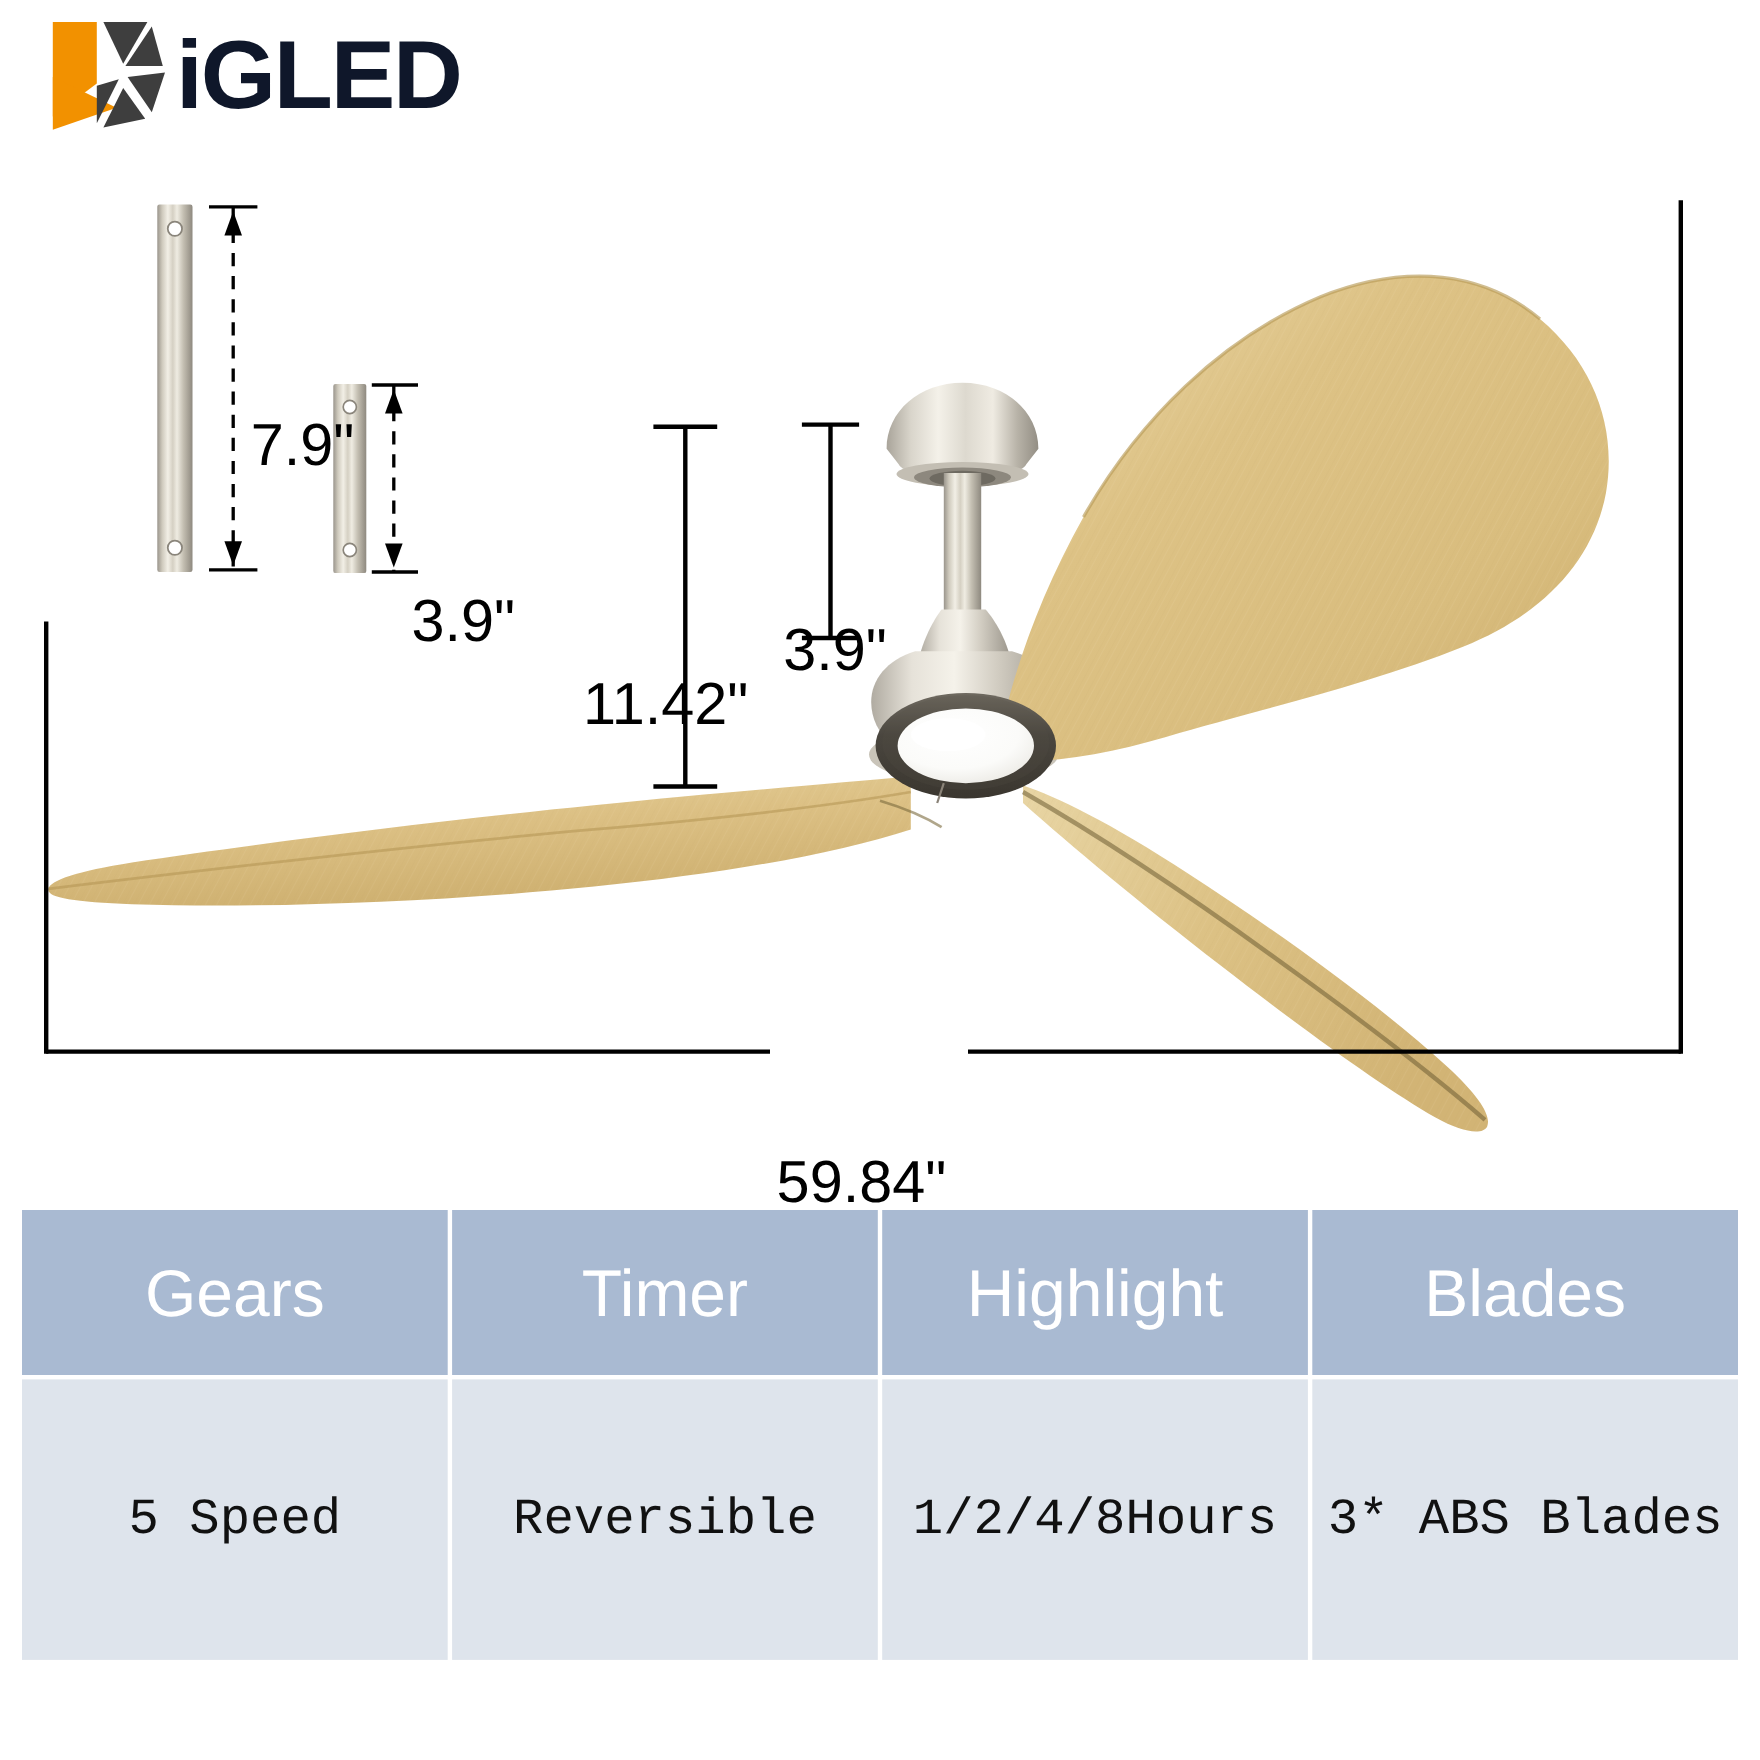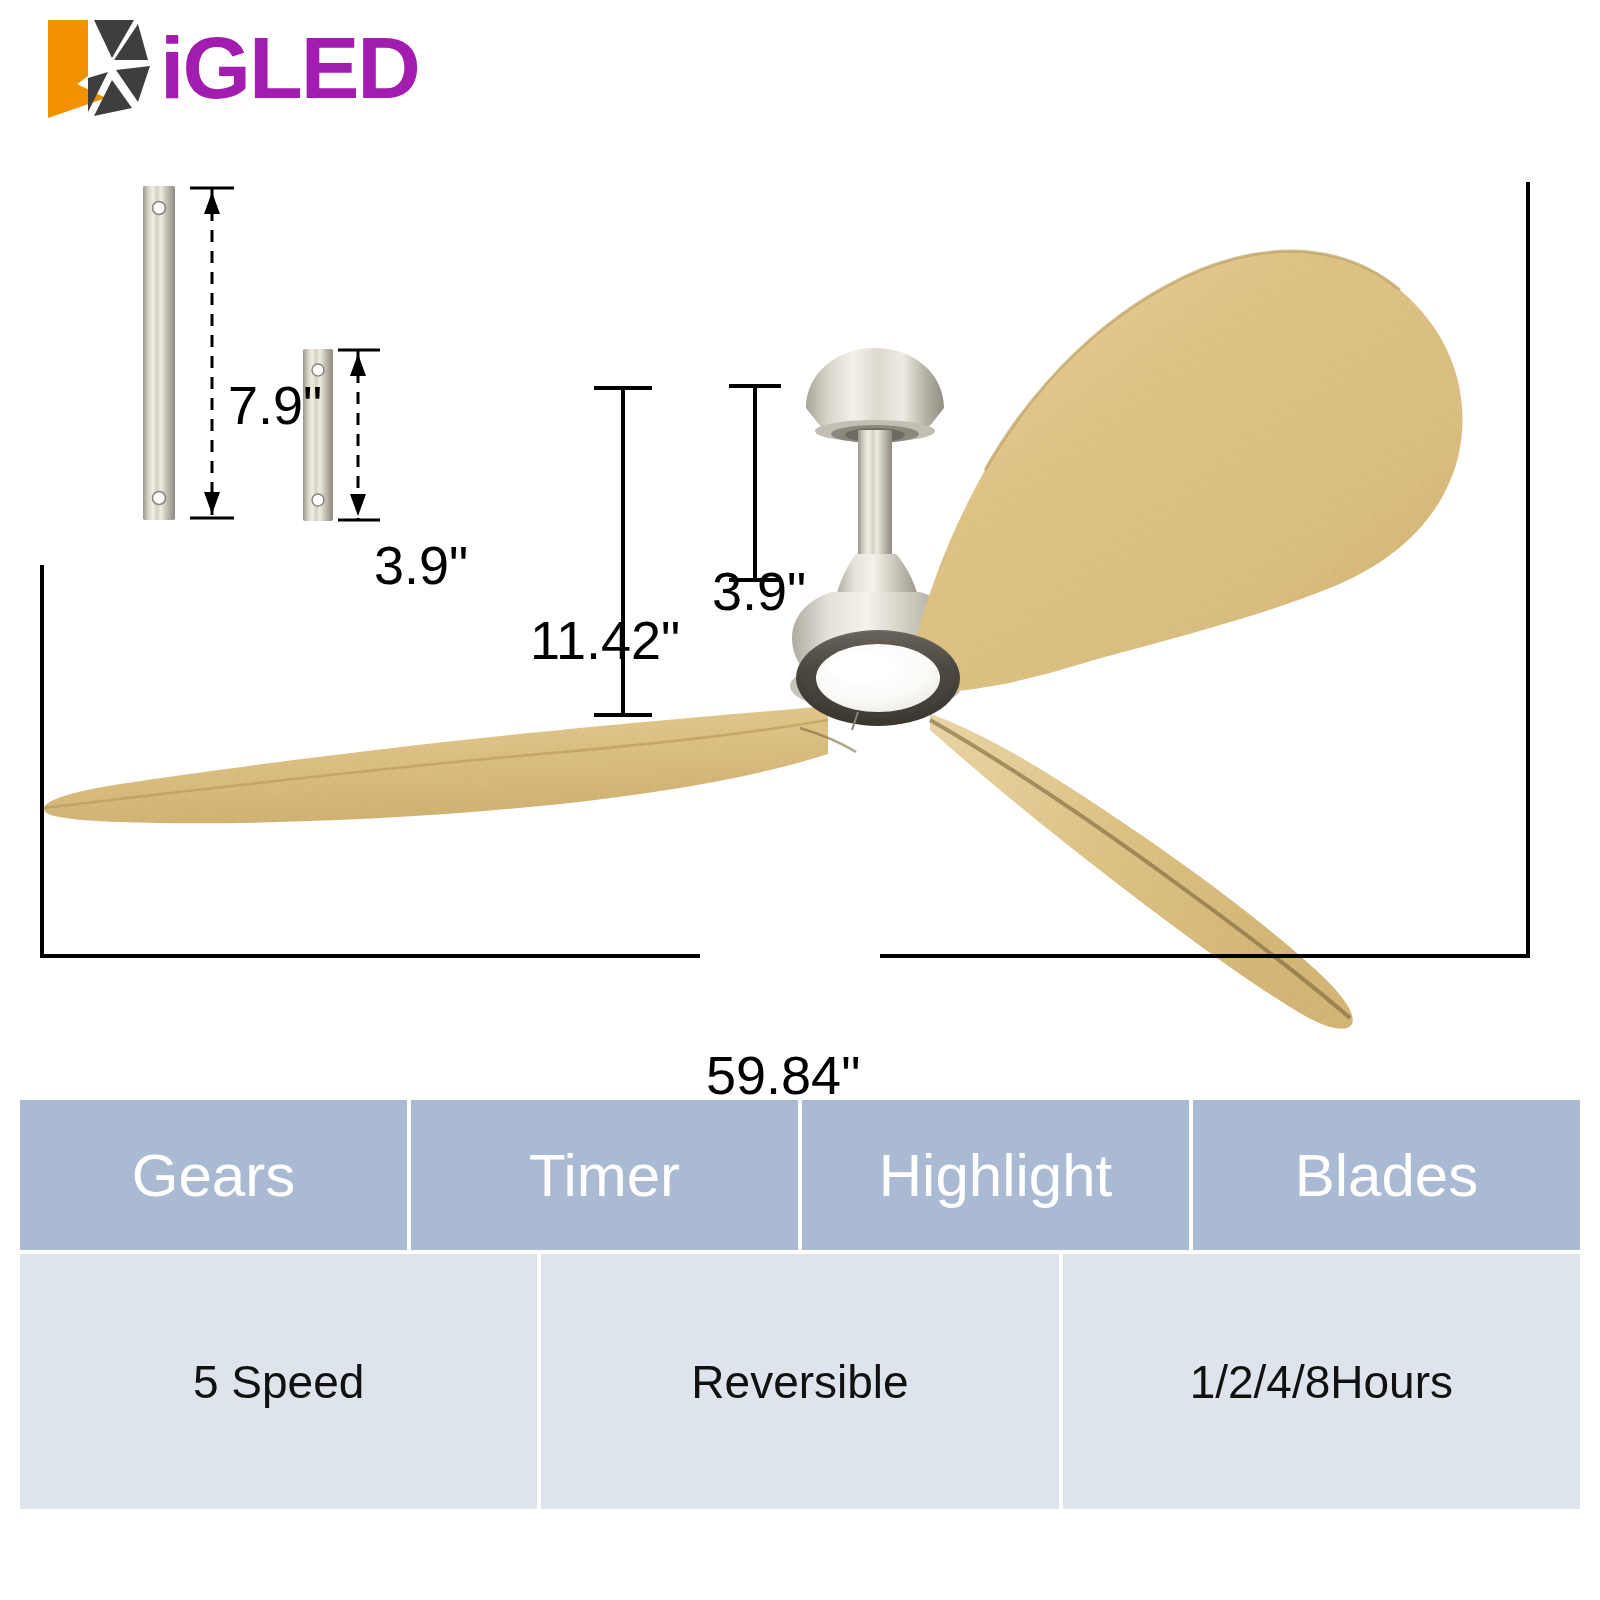--- a/index.html
+++ b/index.html
@@ -28,21 +28,21 @@
   #logo-mark {
     position: absolute;
     left: 42px; top: 14px;
     width: 118px; height: 108px;
   }
   #logo-word {
     position: absolute;
     left: 160px; top: 16px;
     font-size: 88px;
     font-weight: bold;
-    color: #a21caf;
+    color: #0f172a;
     letter-spacing: -2px;
     line-height: 104px;
     font-family: "Liberation Sans", sans-serif;
   }
   #page-title {
     position: absolute;
     left: 438px; top: 16px;
     font-size: 76px;
     font-weight: bold;
     color: #3b3b3b;
@@ -100,21 +100,21 @@
     height: 150px;
     color: #ffffff;
     font-size: 60px;
     font-family: "Liberation Sans", sans-serif;
   }
   .spec-row.body .spec-cell {
     background: #dee4ec;
     height: 255px;
     color: #111111;
     font-size: 46px;
-    font-family: Liberation Sans, sans-serif;
+    font-family: Liberation Mono, monospace;
   }
 </style>
 </head>
 <body>
 
 <div id="header">
 
   <div id="logo-mark">
     <svg viewBox="0 0 118 108" width="118" height="108" aria-hidden="true">
 
@@ -311,14 +311,15 @@
     <div class="spec-cell">Gears</div>
     <div class="spec-cell">Timer</div>
     <div class="spec-cell">Highlight</div>
     <div class="spec-cell">Blades</div>
   </div>
 
   <div class="spec-row body">
     <div class="spec-cell">5 Speed</div>
     <div class="spec-cell">Reversible</div>
     <div class="spec-cell">1/2/4/8Hours</div>
+    <div class="spec-cell">3* ABS Blades</div>
   </div>
 </div>
 
 </body></html>

